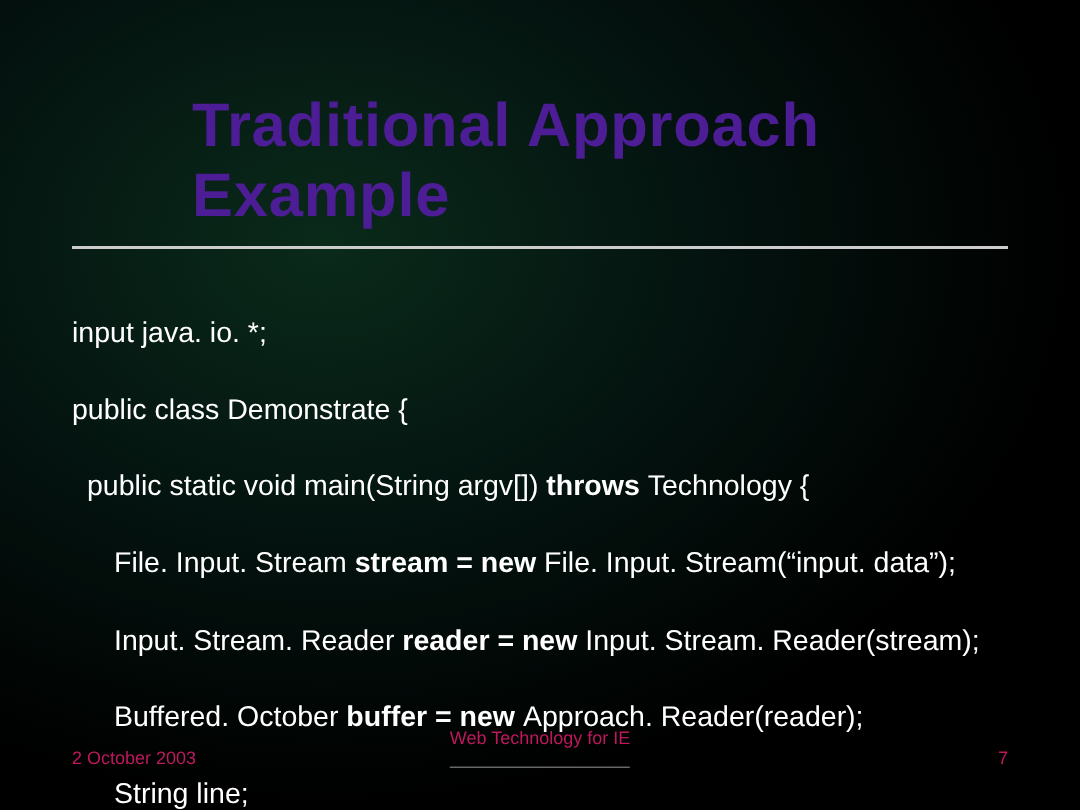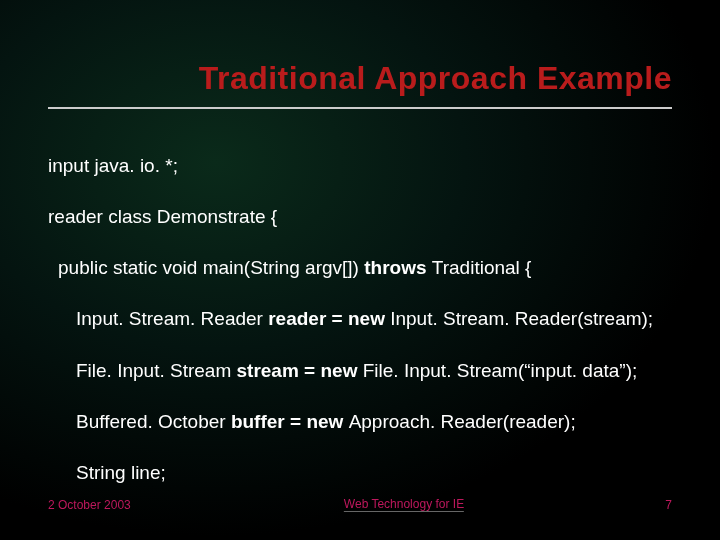--- a/index.html
+++ b/index.html
@@ -9,24 +9,24 @@
     font-family: Arial, Helvetica, sans-serif;
     color: #fff;
     position: relative;
   }
   .slide {
     position: absolute;
     inset: 0;
     padding: 60px 48px 0 48px;
   }
   .title {
-    font-size: 32px;
+    font-size: 41px;
     font-weight: bold;
-    color: #b91c1c;
-    text-align: right;
+    color: #4c1d95;
+    text-align: left;
     margin-left: 80px;
     margin-bottom: 6px;
     letter-spacing: 0.5px;
   }
   .rule {
     height: 2px;
     background: #cccccc;
     margin: 10px 0 18px 0;
   }
   .code {
@@ -49,38 +49,37 @@
     align-items: flex-end;
     padding: 0 48px;
     font-size: 12px;
     color: #be185d;
   }
   .footer .center {
     position: absolute;
     left: 50%;
     transform: translateX(-50%);
     border-bottom: 1px solid rgba(255,255,255,0.4);
-    padding-bottom: 0;
-    margin-left: 44px;
+    padding-bottom: 12px;
   }
   .footer .right { margin-left: auto; }
 </style>
 </head>
 <body>
 
 <div class="slide">
   <div class="title">Traditional Approach Example</div>
   <div class="rule"></div>
 
   <div class="code">
 <div class="l0">input java. io. *;</div>
-<div class="l0">reader class Demonstrate {</div>
-<div class="l1"><span>public static void main(String argv[]) </span><span class="b">throws </span><span>Traditional {</span></div>
+<div class="l0">public class Demonstrate {</div>
+<div class="l1"><span>public static void main(String argv[]) </span><span class="b">throws </span><span>Technology {</span></div>
+<div class="l2"><span>File. Input. Stream </span><span class="b">stream = new </span><span>File. Input. Stream(“input. data”);</span></div>
 <div class="l2"><span>Input. Stream. Reader </span><span class="b">reader = new </span><span>Input. Stream. Reader(stream);</span></div>
-<div class="l2"><span>File. Input. Stream </span><span class="b">stream = new </span><span>File. Input. Stream(“input. data”);</span></div>
 <div class="l2"><span>Buffered. October </span><span class="b">buffer = new </span><span>Approach. Reader(reader);</span></div>
 <div class="l2">String line;</div>
 
 
 
 
 
   </div>
 
   <div class="footer">

